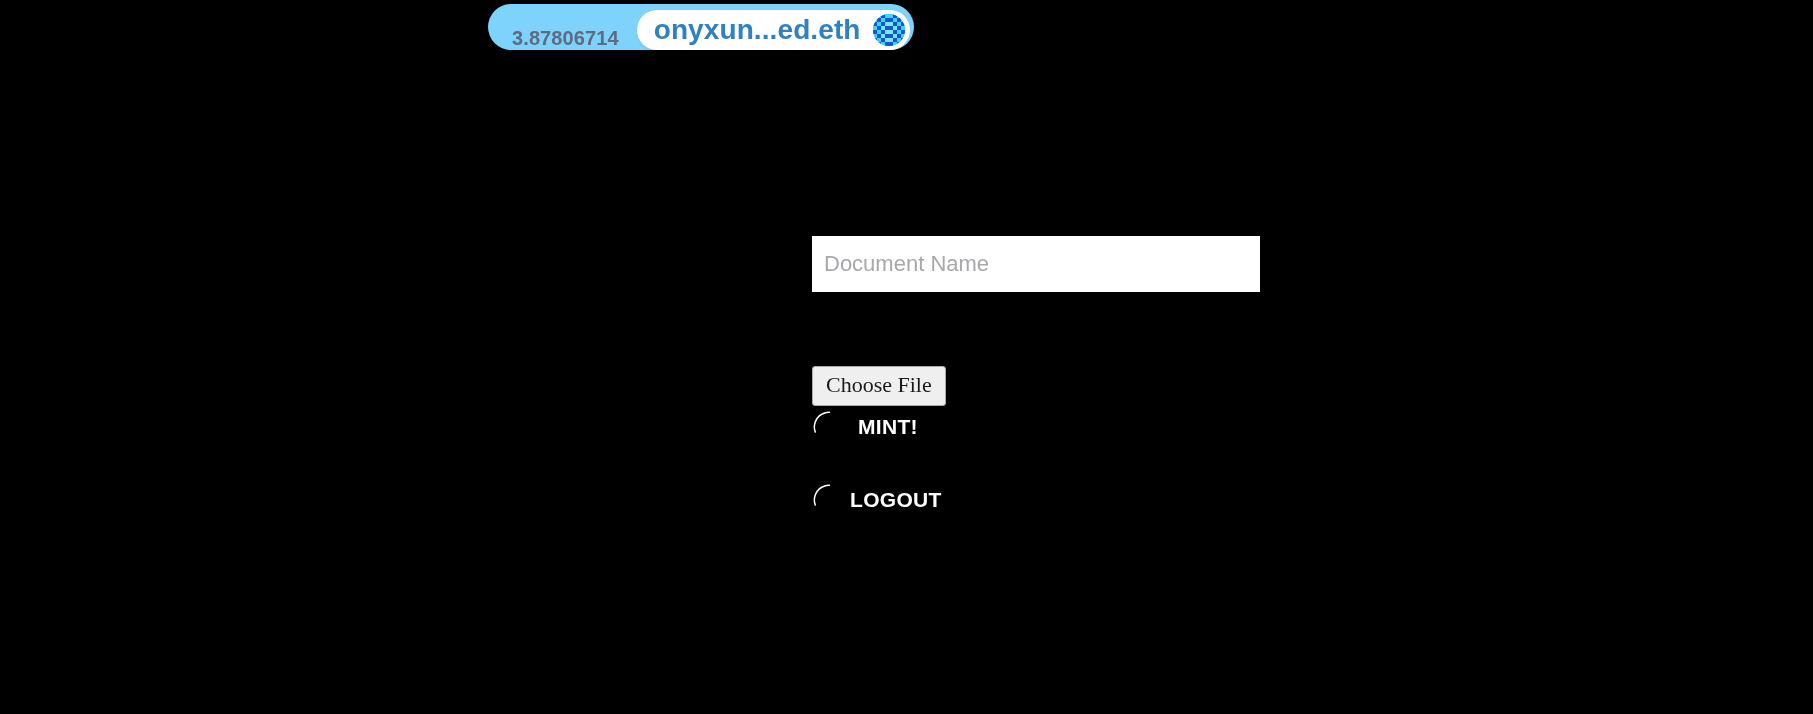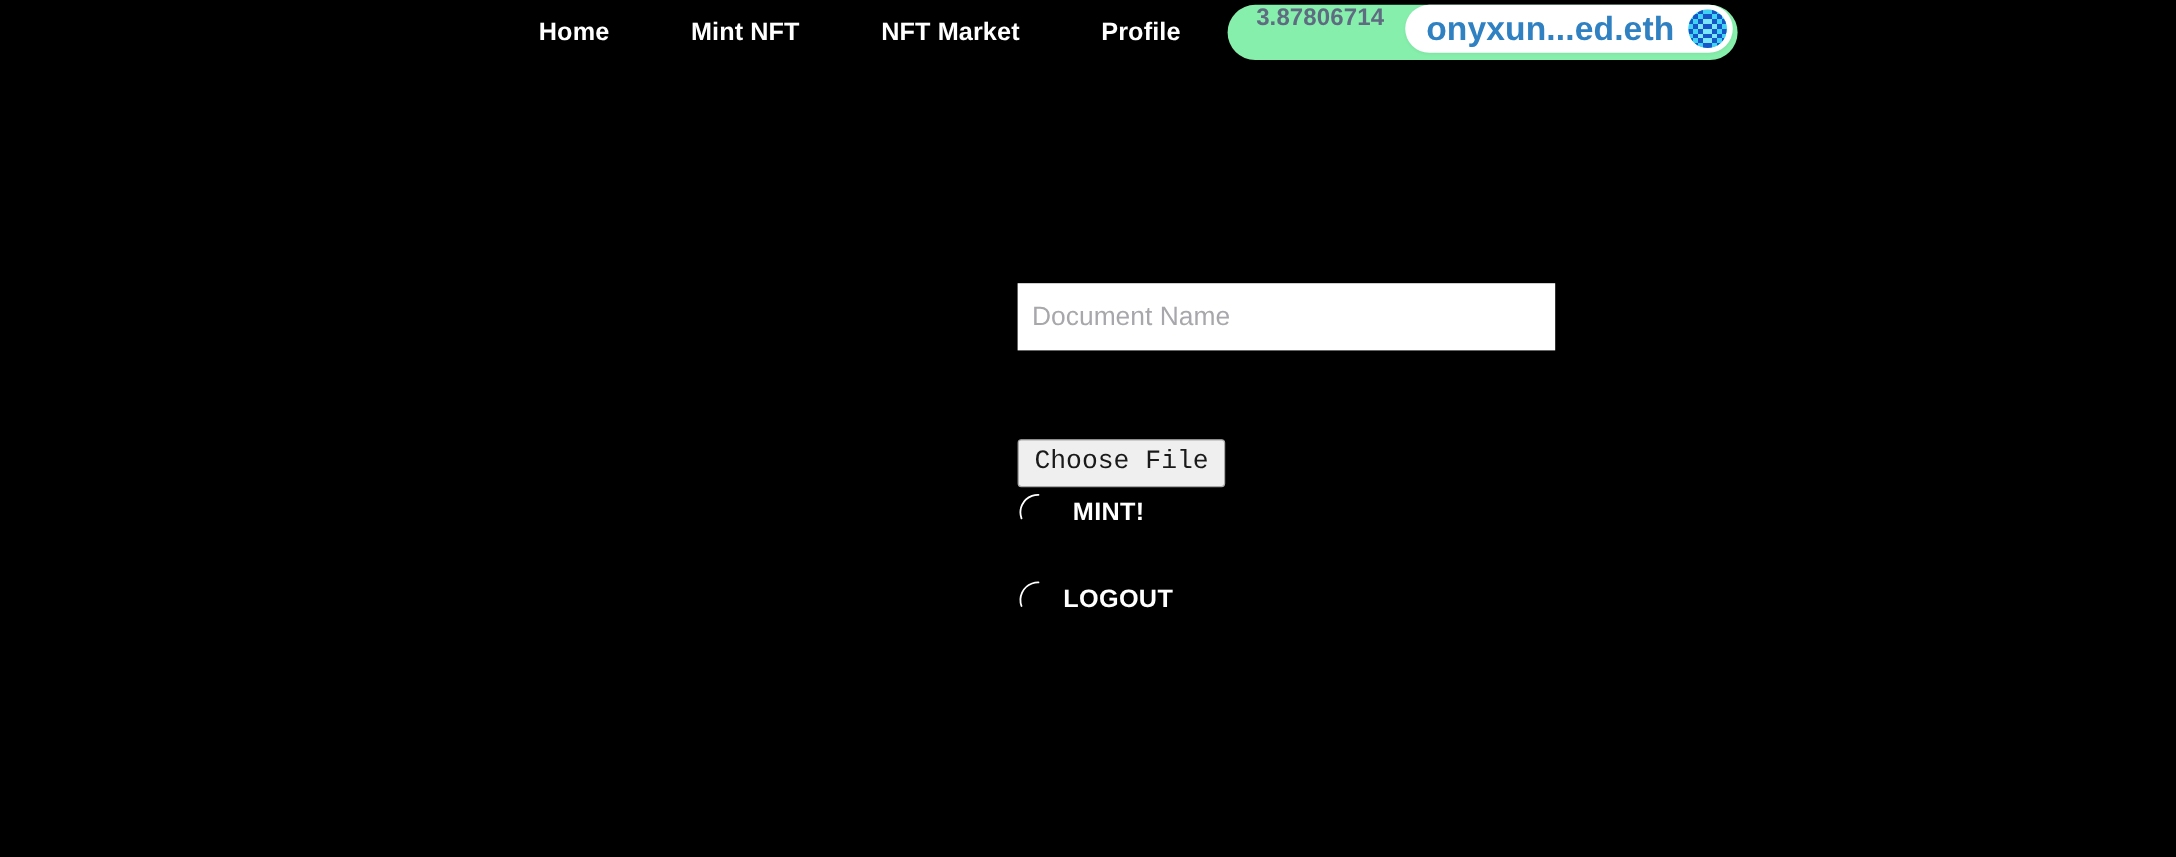--- a/index.html
+++ b/index.html
@@ -45,22 +45,22 @@
     white-space: nowrap;
     padding: 2px 0;
     margin-right: 68px;
     cursor: pointer;
   }
   .nav-link:last-child { margin-right: 0; }
 
   
   .wallet-badge {
     display: flex;
-    align-items: flex-start;
-    background: #86efac;
+    align-items: flex-end;
+    background: #7dd3fc;
     border-radius: 30px;
     height: 46px;
     margin-left: 39px;
     padding: 0 4px 0 0;
     cursor: pointer;
   }
 
   .wallet-balance {
     color: #5f6b80;
     font-size: 20px;
@@ -97,21 +97,21 @@
     margin-left: 12px;
     overflow: hidden;
     flex-shrink: 0;
     background: #29c7e8;
   }
   .wallet-avatar svg { display: block; }
 
   
   .mint-form {
     position: absolute;
-    left: 848px;
+    left: 812px;
     top: 236px;
     width: 448px;
   }
 
   .field {
     width: 448px;
     height: 56px;
     background: #ffffff;
     border: none;
     outline: none;
@@ -133,21 +133,21 @@
     margin-top: 38px;
     display: block;
   }
 
   .choose-file-btn {
     display: inline-block;
     background: #efefef;
     border: 1px solid #a9a9a9;
     border-radius: 3px;
     color: #1a1a1a;
-    font-family: Liberation Mono, monospace;
+    font-family: Liberation Serif, serif;
     font-size: 22px;
     padding: 6px 13px 8px 13px;
     line-height: 1.1;
     cursor: pointer;
   }
 
   .action-btn {
     display: flex;
     align-items: center;
     background: transparent;
@@ -178,26 +178,20 @@
   }
 
   .btn-label { white-space: nowrap; }
   .label-mint { margin-left: 12px; }
   .label-logout { margin-left: 4px; }
 </style>
 </head>
 <body>
 
 <nav class="navbar">
-  <div class="nav-links">
-    <a class="nav-link" href="#">Home</a>
-    <a class="nav-link" href="#">Mint NFT</a>
-    <a class="nav-link" href="#">NFT Market</a>
-    <a class="nav-link" href="#">Profile</a>
-  </div>
 
   <div class="wallet-badge">
     <span class="wallet-balance">3.87806714</span>
     <div class="wallet-account">
       <span class="wallet-ens">onyxun...ed.eth</span>
       <span class="wallet-avatar">
         <svg width="32" height="32" viewBox="0 0 8 8" shape-rendering="crispEdges" aria-hidden="true">
           <rect width="8" height="8" fill="#3fd2f2"></rect>
           <g fill="#1656c9">
             <rect x="0" y="0" width="1" height="1"></rect>

